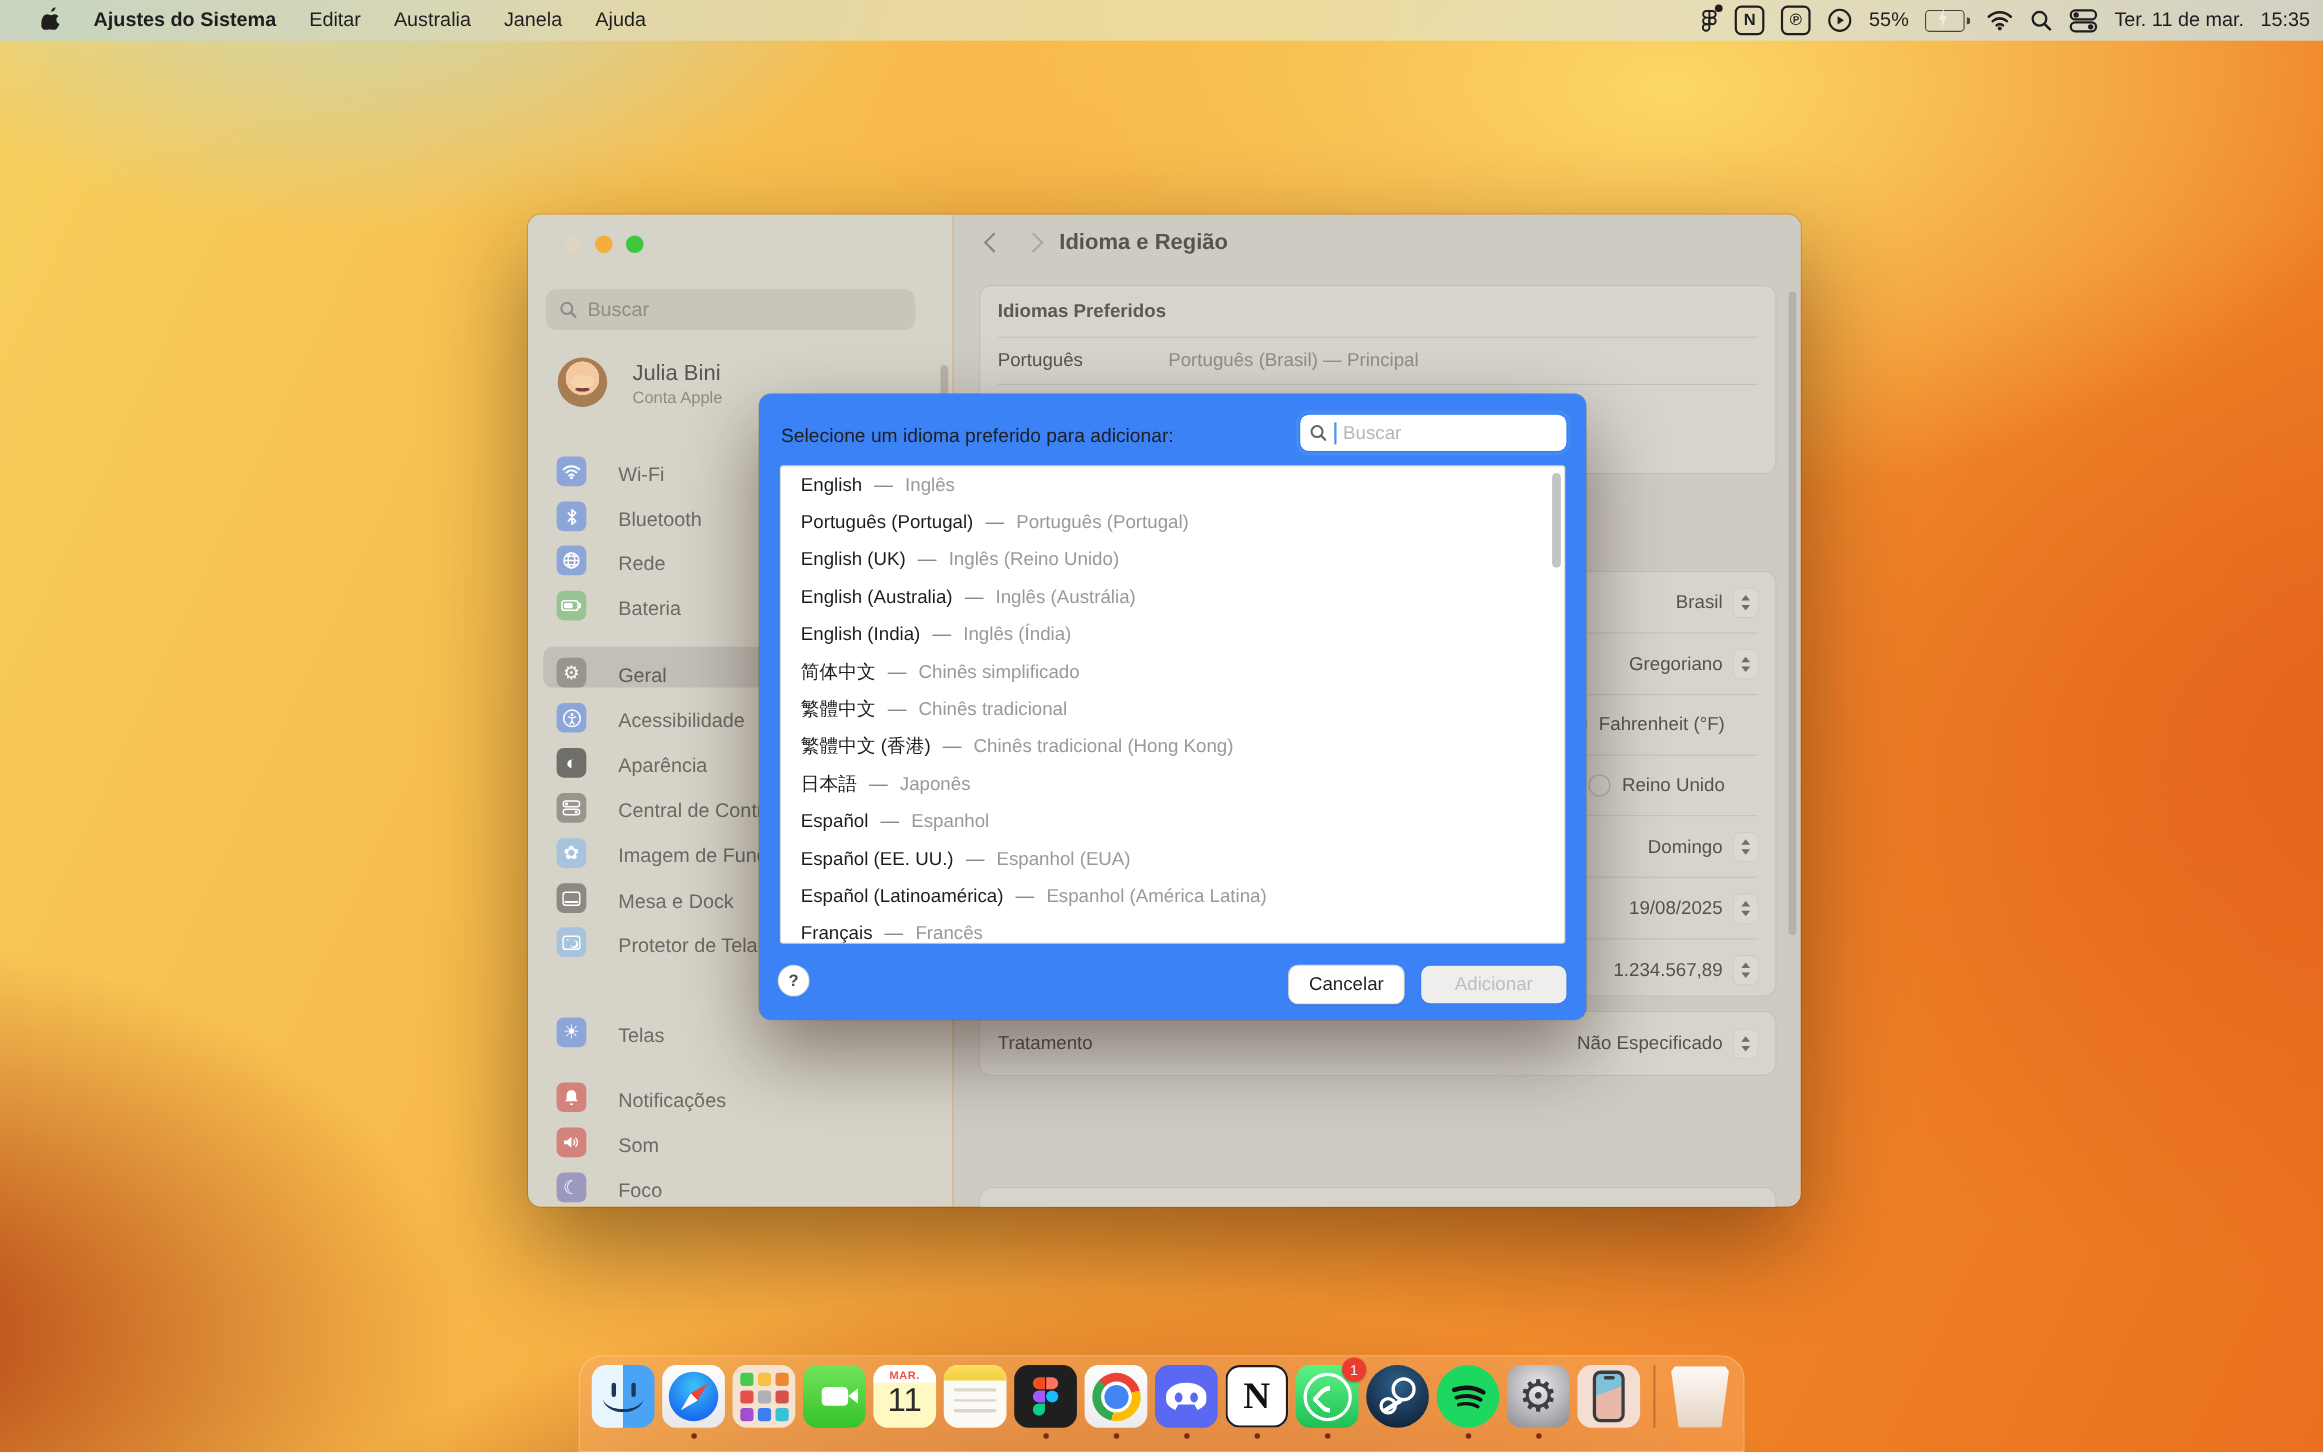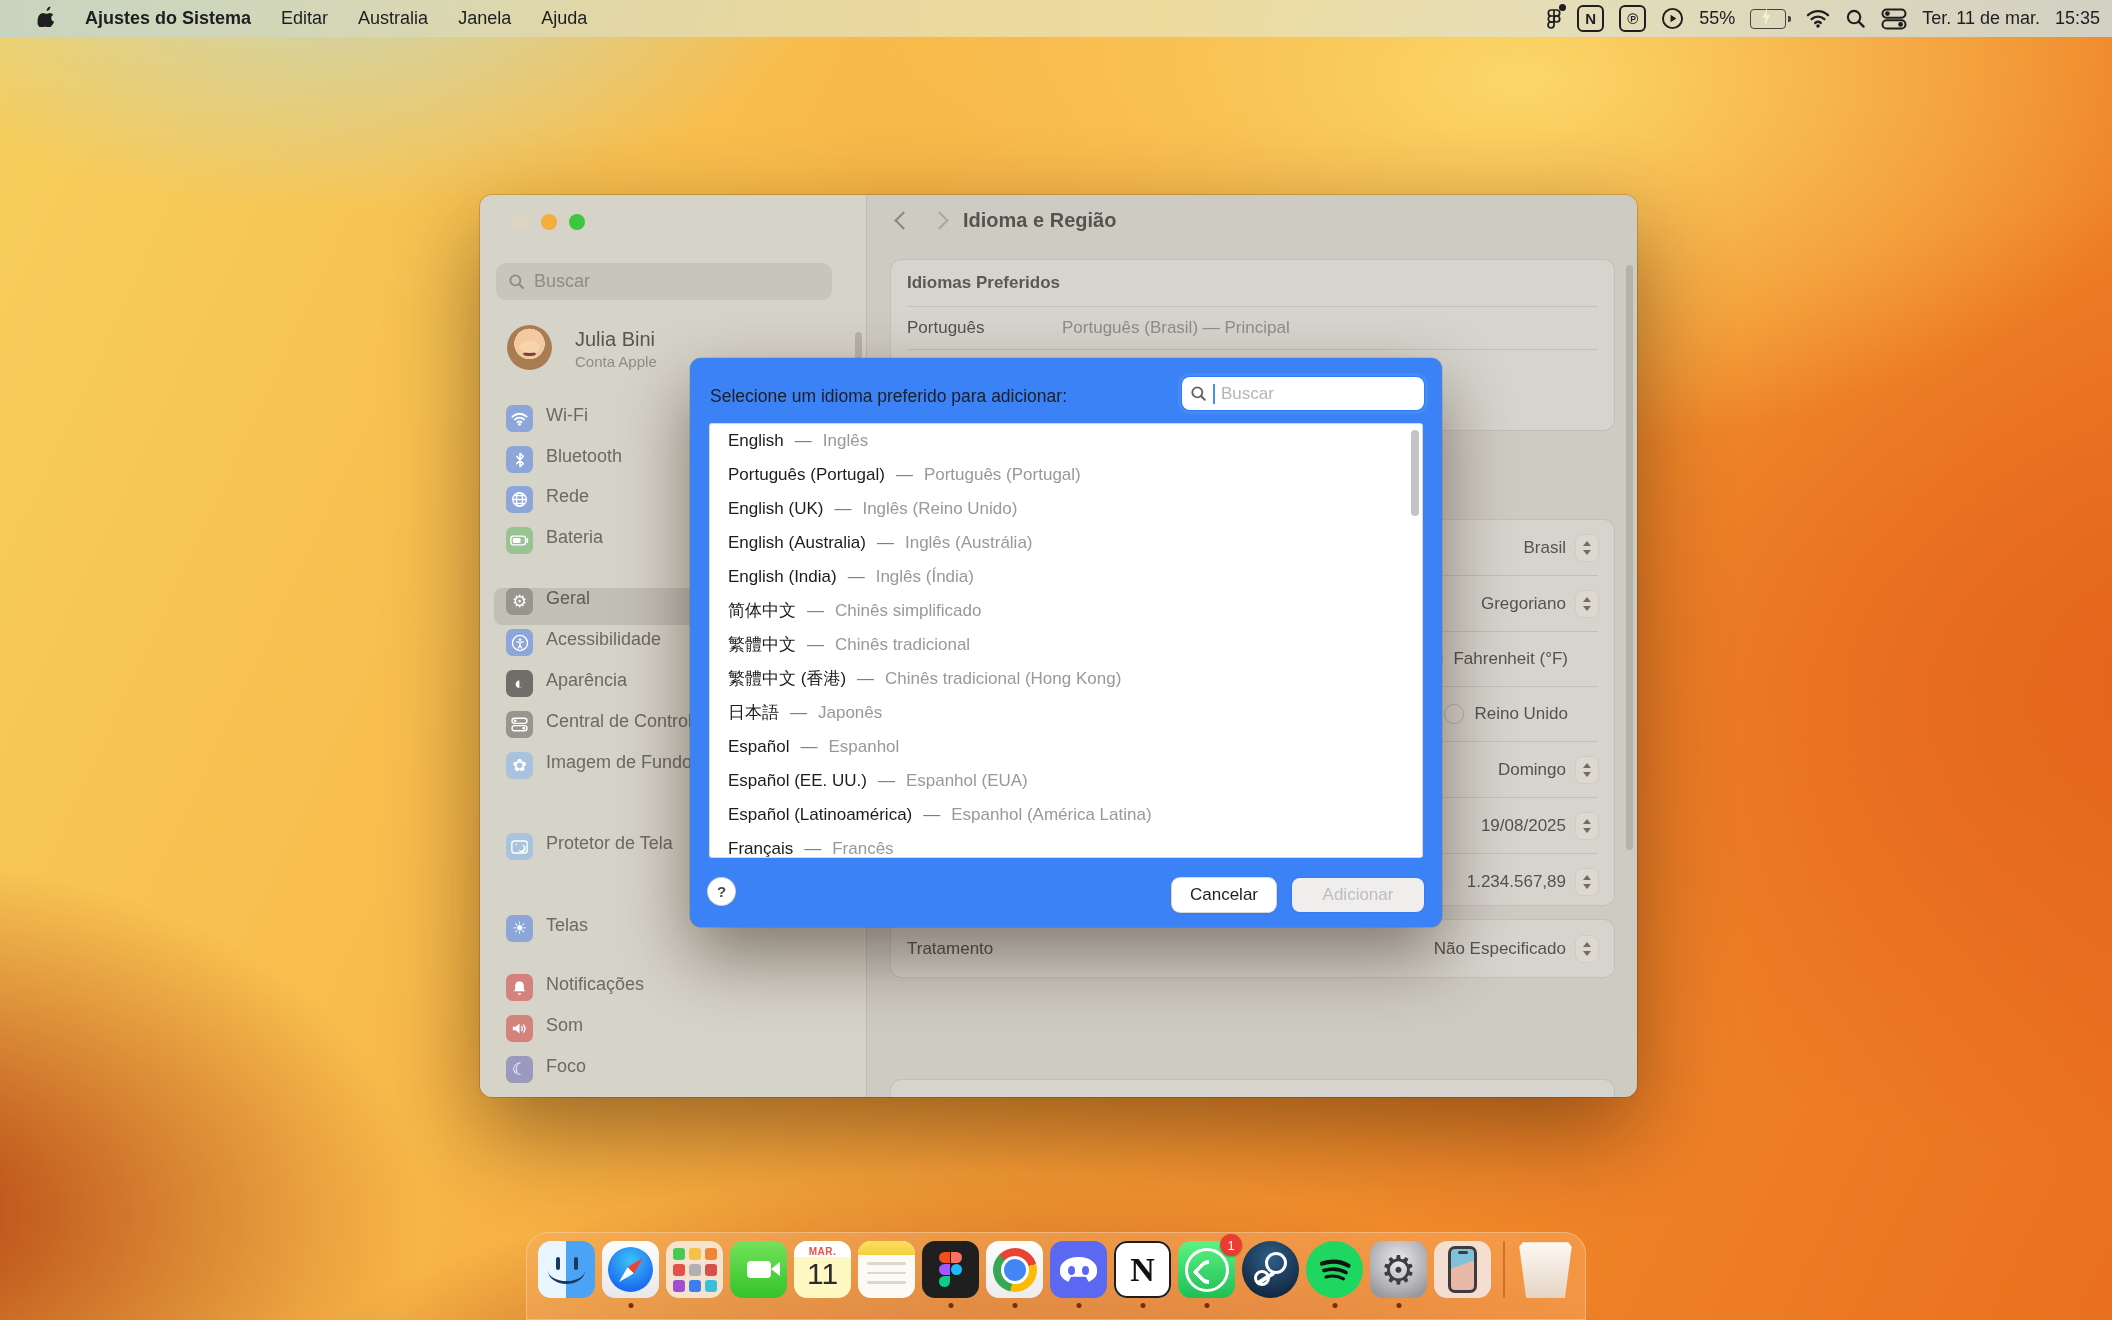--- a/index.html
+++ b/index.html
@@ -38,21 +38,21 @@
   .tl-min{left:61px;background:#f4ae3d;}
   .tl-zoom{left:89px;background:#3ec63e;}
   .sb-search{position:absolute;left:16px;top:68px;width:336px;height:37px;border-radius:10px;background:#c8c5ba;
     display:flex;align-items:center;gap:9px;padding-left:12px;box-sizing:border-box;color:#8e8c84;font-size:18px;}
   .avatar{position:absolute;left:27px;top:130px;width:45px;height:45px;border-radius:50%;
     background:radial-gradient(circle at 50% 42%,#f4c9a0 0 44%,#a97d54 45% 100%);overflow:hidden;}
   .avatar::after{content:"";position:absolute;left:12px;top:16px;width:21px;height:12px;border-radius:50%;
     background:#f7d4ac;box-shadow:0 7px 0 -4px #7c3f3f;}
   .prof-name{position:absolute;left:95px;top:133px;font-size:20px;color:#57564f;}
   .prof-sub{position:absolute;left:95px;top:158px;font-size:15px;color:#8f8d85;}
-  .nav-row{position:absolute;left:14px;width:358px;height:37px;display:flex;align-items:flex-start;gap:13px;
+  .nav-row{position:absolute;left:14px;width:358px;height:37px;display:flex;align-items:flex-end;gap:29px;
     padding-left:12px;box-sizing:border-box;border-radius:8px;color:#6b6a63;font-size:18px;white-space:nowrap;}
   .nav-row.sel{background:#c2bfb6;color:#5e5d56;}
   .si{flex:0 0 27px;width:27px;height:27px;border-radius:6.5px;display:flex;align-items:center;justify-content:center;
     color:#fff;font-size:17px;line-height:1;}
   .blue{background:#8ca6d9}.green{background:#98c494}.gray{background:#97958c}.dgray{background:#6f6e69}
   .lblue{background:#a7c3dd}.mgray{background:#8b8981}.red{background:#d3827c}.purp{background:#9b99bd}
   .siri{background:radial-gradient(circle at 36% 34%,#ec7ba0,#9a63d8 45%,#3f7fdd 78%,#2c5fbe);}
   .sb-thumb{position:absolute;right:4px;top:137px;width:7px;height:230px;border-radius:4px;background:#b7b4ab;}
   
   .chev{width:11px;height:11px;border-left:2.6px solid #8a887f;border-bottom:2.6px solid #8a887f;display:inline-block;}
@@ -315,20 +315,29 @@
             <circle cx="4.8" cy="4.6" r="1.7" fill="#fff"></circle>
             <circle cx="15.2" cy="13.4" r="1.7" fill="#fff"></circle>
           </svg>
         </span>
       <span>Central de Controle</span>
     </div>
     <div class="nav-row" style="top:557px">
       <span class="si lblue">✿</span>
       <span>Imagem de Fundo</span>
     </div>
+    <div class="nav-row" style="top:598px">
+      <span class="si mgray">
+          <svg width="17" height="14" viewBox="0 0 20 16">
+            <rect x="1" y="1" width="18" height="14" rx="3" fill="none" stroke="#fff" stroke-width="1.6"></rect>
+            <path d="M3.5 11.5h13" stroke="#fff" stroke-width="2" stroke-linecap="round"></path>
+          </svg>
+        </span>
+      <span>Mesa e Dock</span>
+    </div>
     <div class="nav-row" style="top:638px">
       <span class="si lblue">
           <svg width="17" height="14" viewBox="0 0 20 16">
             <rect x="1" y="1" width="18" height="14" rx="3" fill="none" stroke="#fff" stroke-width="1.6"></rect>
             <path d="M12.5 5.5a3.4 3.4 0 1 1-3.7 5 4.2 4.2 0 1 0 3.7-5z" fill="#fff"></path>
             <circle cx="6" cy="5" r=".9" fill="#fff"></circle>
           </svg>
         </span>
       <span>Protetor de Tela</span>
     </div>

